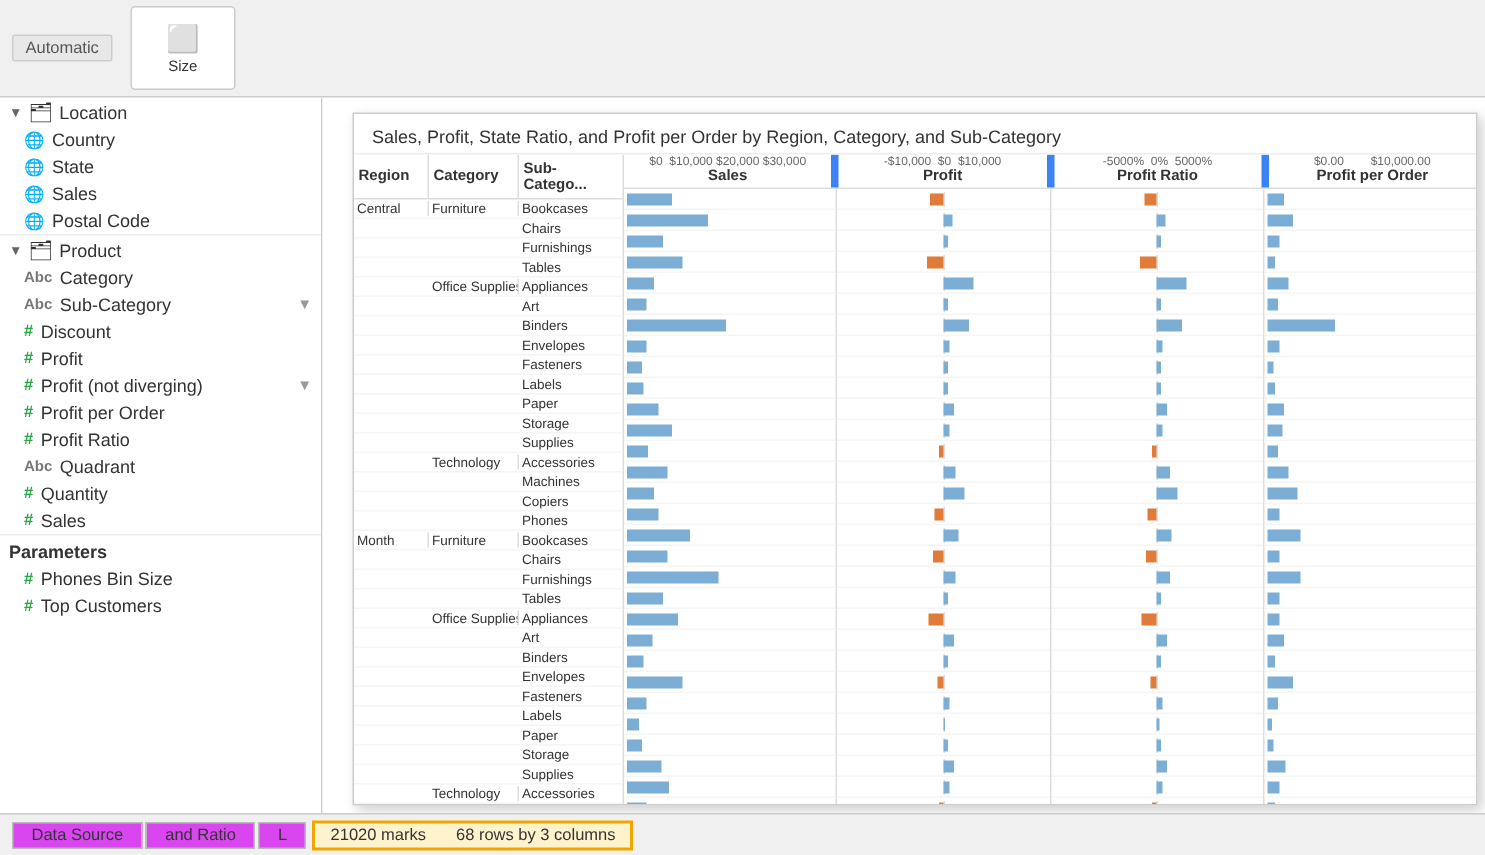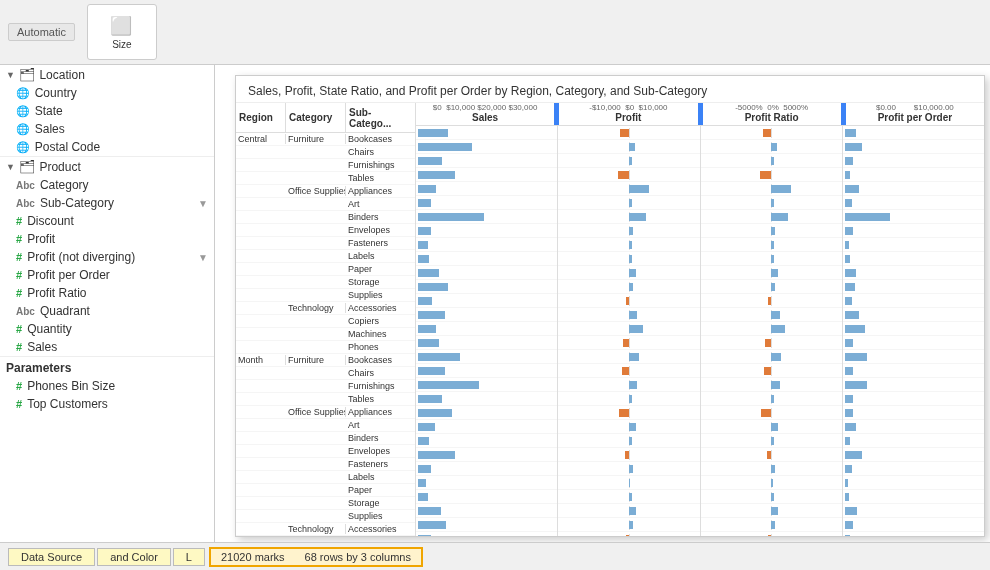--- a/index.html
+++ b/index.html
@@ -332,21 +332,21 @@
       gap: 20px;
     }
 
     .tab-area {
       display: flex;
       gap: 2px;
       padding: 0 4px;
     }
 
     .sheet-tab {
-      background: #fef9c3;
+      background: #d946ef;
       border: 1px solid #bbb;
       padding: 2px 12px;
       font-size: 11px;
       cursor: pointer;
       color: #333;
     }
 
     .product-section {
       border-top: 1px solid #eee;
     }
@@ -544,26 +544,26 @@
       <div class="cell-subcategory">Supplies</div>
     </div>
               <div class="sub-row">
       <div class="cell-region"></div>
       <div class="cell-category">Technology</div>
       <div class="cell-subcategory">Accessories</div>
     </div>
               <div class="sub-row">
       <div class="cell-region"></div>
       <div class="cell-category"></div>
+      <div class="cell-subcategory">Machines</div>
+    </div>
+              <div class="sub-row">
+      <div class="cell-region"></div>
+      <div class="cell-category"></div>
       <div class="cell-subcategory">Copiers</div>
-    </div>
-              <div class="sub-row">
-      <div class="cell-region"></div>
-      <div class="cell-category"></div>
-      <div class="cell-subcategory">Machines</div>
     </div>
               <div class="sub-row">
       <div class="cell-region"></div>
       <div class="cell-category"></div>
       <div class="cell-subcategory">Phones</div>
     </div>
               <div class="sub-row">
       <div class="cell-region">Month</div>
       <div class="cell-category">Furniture</div>
       <div class="cell-subcategory">Bookcases</div>
@@ -1327,20 +1327,20 @@
           </div>
         </div>
       </div>
     </div>
   </div>
 </div>
 
 <div class="status-bar">
   <div class="tab-area">
     <div class="sheet-tab">Data Source</div>
-    <div class="sheet-tab">and Color</div>
+    <div class="sheet-tab">and Ratio</div>
     <div class="sheet-tab">L</div>
   </div>
   <div class="status-pill">
     <span>21020 marks</span>
     <span>68 rows by 3 columns</span>
   </div>
 </div>
 
 </body></html>

